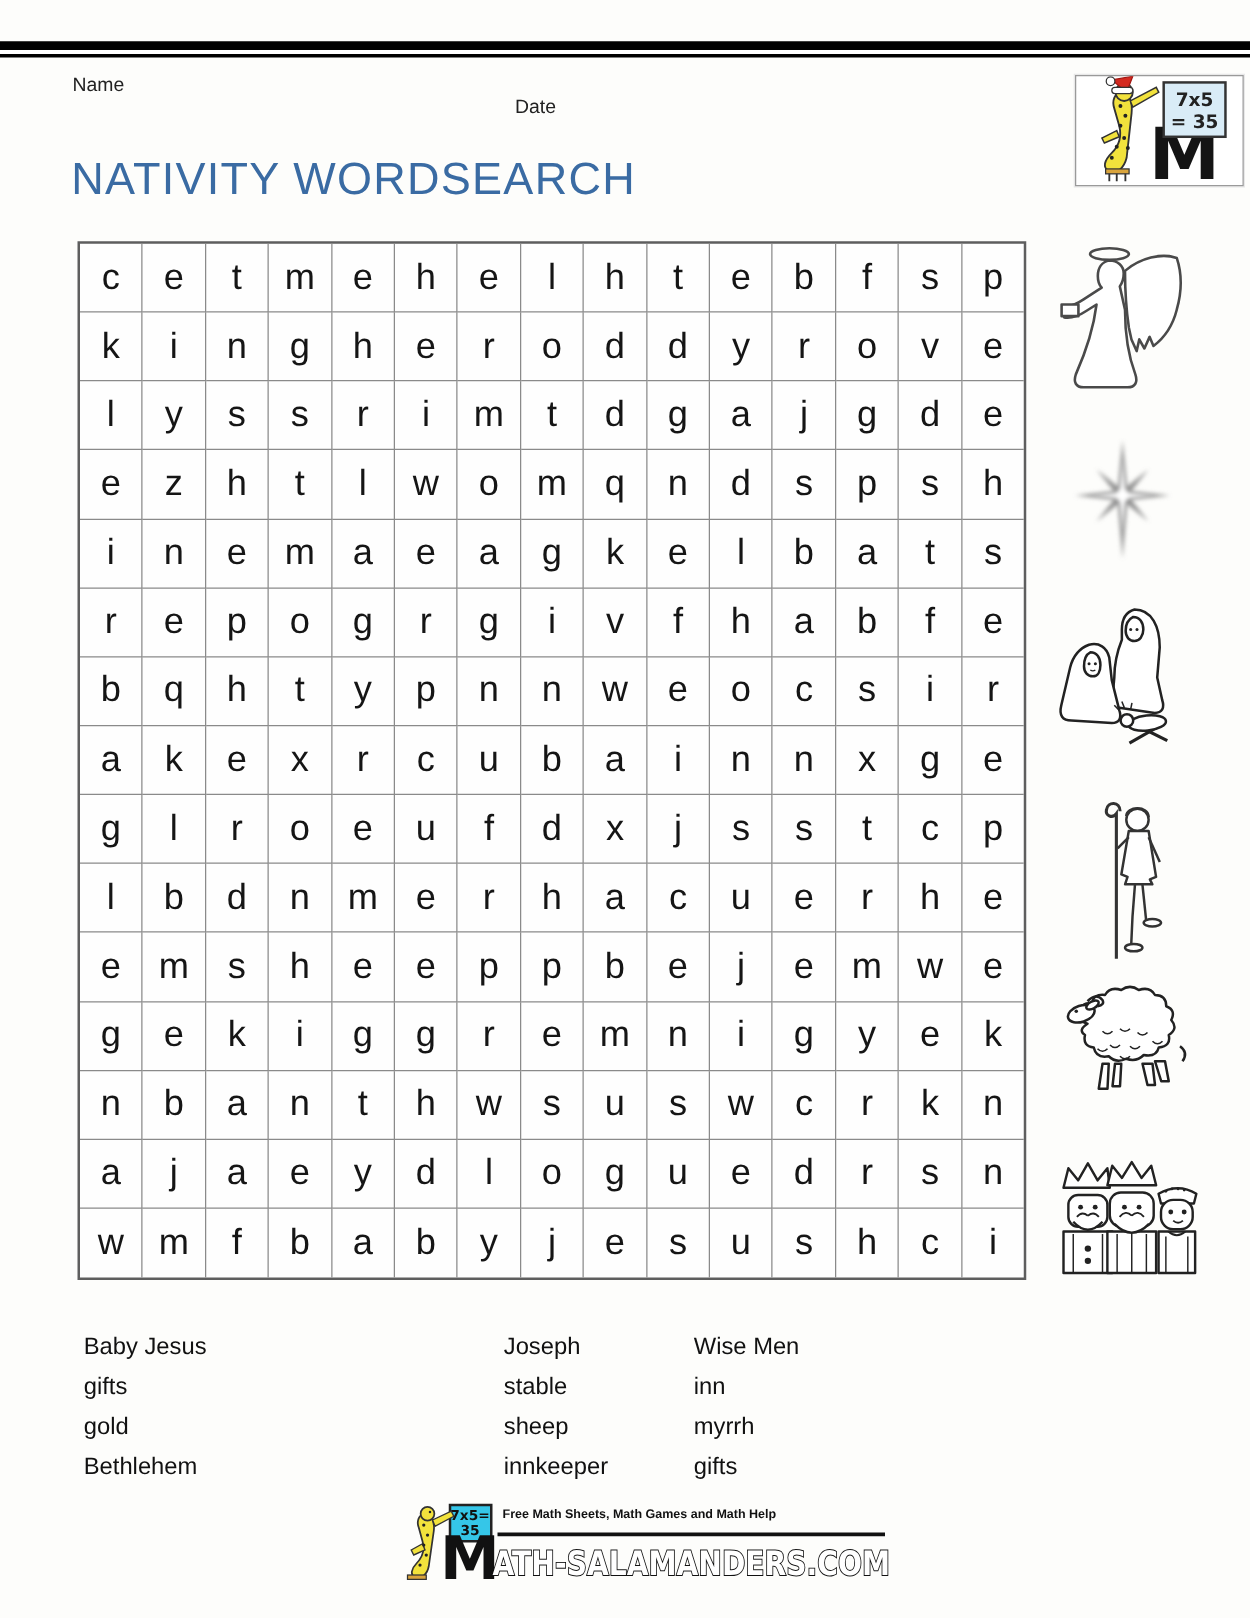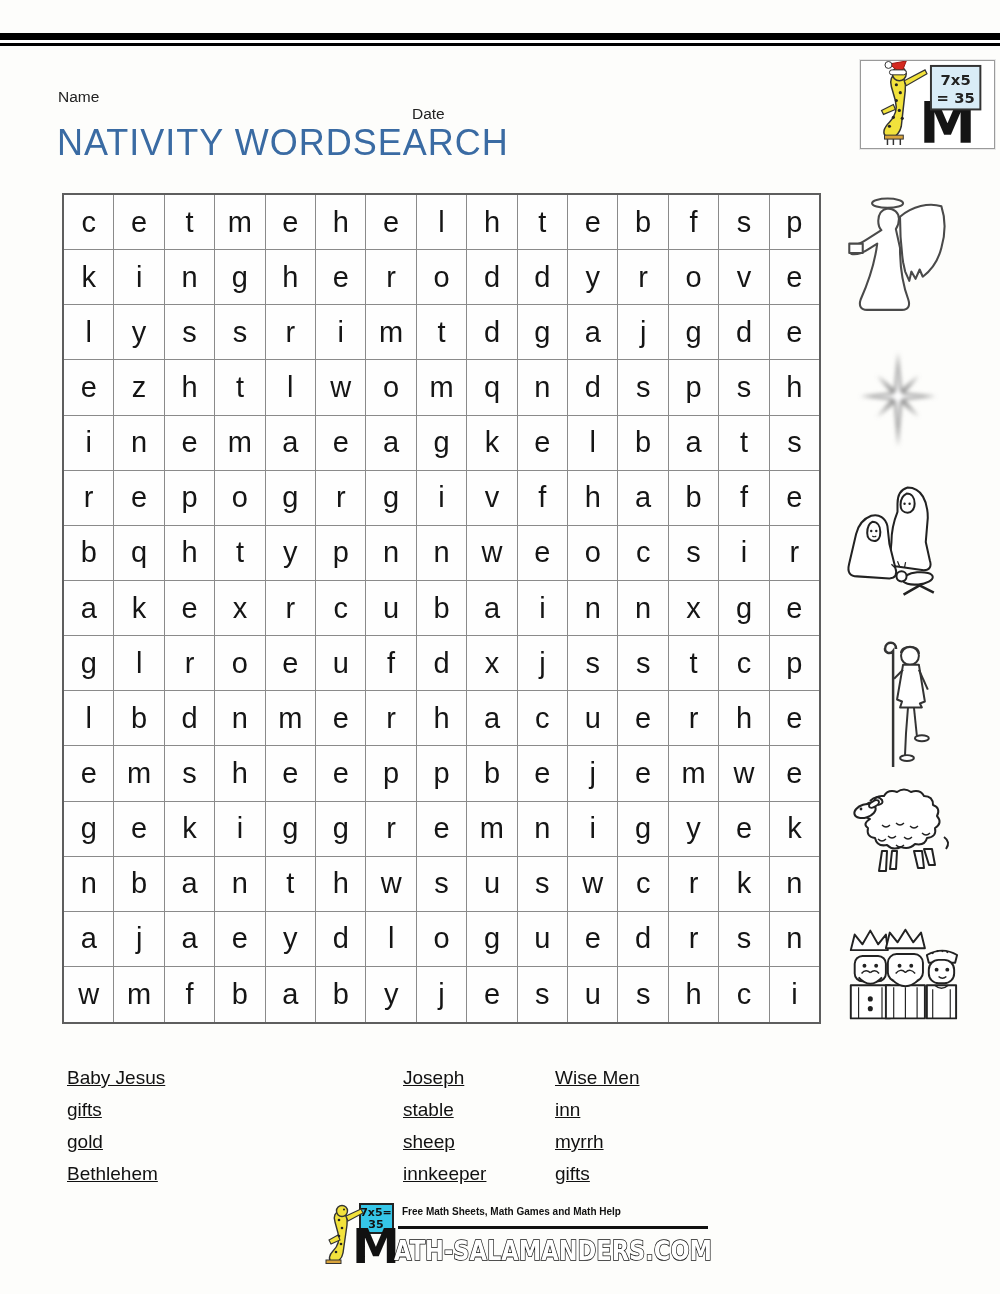--- a/index.html
+++ b/index.html
@@ -6,21 +6,21 @@
   body{
     width:1000px;height:1294px;position:relative;background:#fdfdfb;
     font-family:"Liberation Sans",sans-serif;color:#1a1a1a;overflow:hidden;
   }
   .abs{position:absolute;}
   
   .top-rule{
     left:0;top:33px;width:1000px;height:13px;
     background:linear-gradient(#000 0 7px,#fff 7px 10px,#000 10px 13px);
   }
-  .meta-label{font-size:15.5px;color:#222;margin-top:28px;}
+  .meta-label{font-size:15.5px;color:#222;}
   .name-label{left:58px;top:60px;}
   .date-label{left:412px;top:77px;}
   
   .logo-box{
     left:860px;top:60px;width:133px;height:87px;background:#fff;
     border:1px solid #9a9a9a;box-shadow:0 0 0 1px #e8e8e8;
   }
   .page-title{
     left:57px;top:122px;font-family:Liberation Sans, sans-serif;
     font-size:36px;letter-spacing:1px;color:#3a6ba3;font-weight:500;text-align:center;
@@ -37,21 +37,21 @@
     display:flex;align-items:center;justify-content:center;
     font-size:29px;color:#151515;
   }
   .ws-cell:last-child{border-right:none;}
   .ws-row:last-child .ws-cell{border-bottom:none;}
   
   .word-list{left:0;top:1062px;width:1000px;height:140px;}
   .word-col{position:absolute;top:0;}
   .word-col-0{left:67px;} .word-col-1{left:230px;} .word-col-2{left:403px;}
   .word-col-3{left:555px;} .word-col-4{left:705px;}
-  .word{font-size:19px;line-height:32px;color:#111;text-decoration:underline;}
+  .word{font-size:19px;line-height:32px;color:#111;}
   
   .illus{position:absolute;}
   
   .footer-tagline{left:402px;top:1206px;font-size:10px;font-weight:bold;color:#111;}
   .footer-rule{left:398px;top:1226px;width:310px;height:3px;background:#111;}
   svg text{font-family:"DejaVu Sans",sans-serif;}
 </style>
 </head>
 <body>
 

